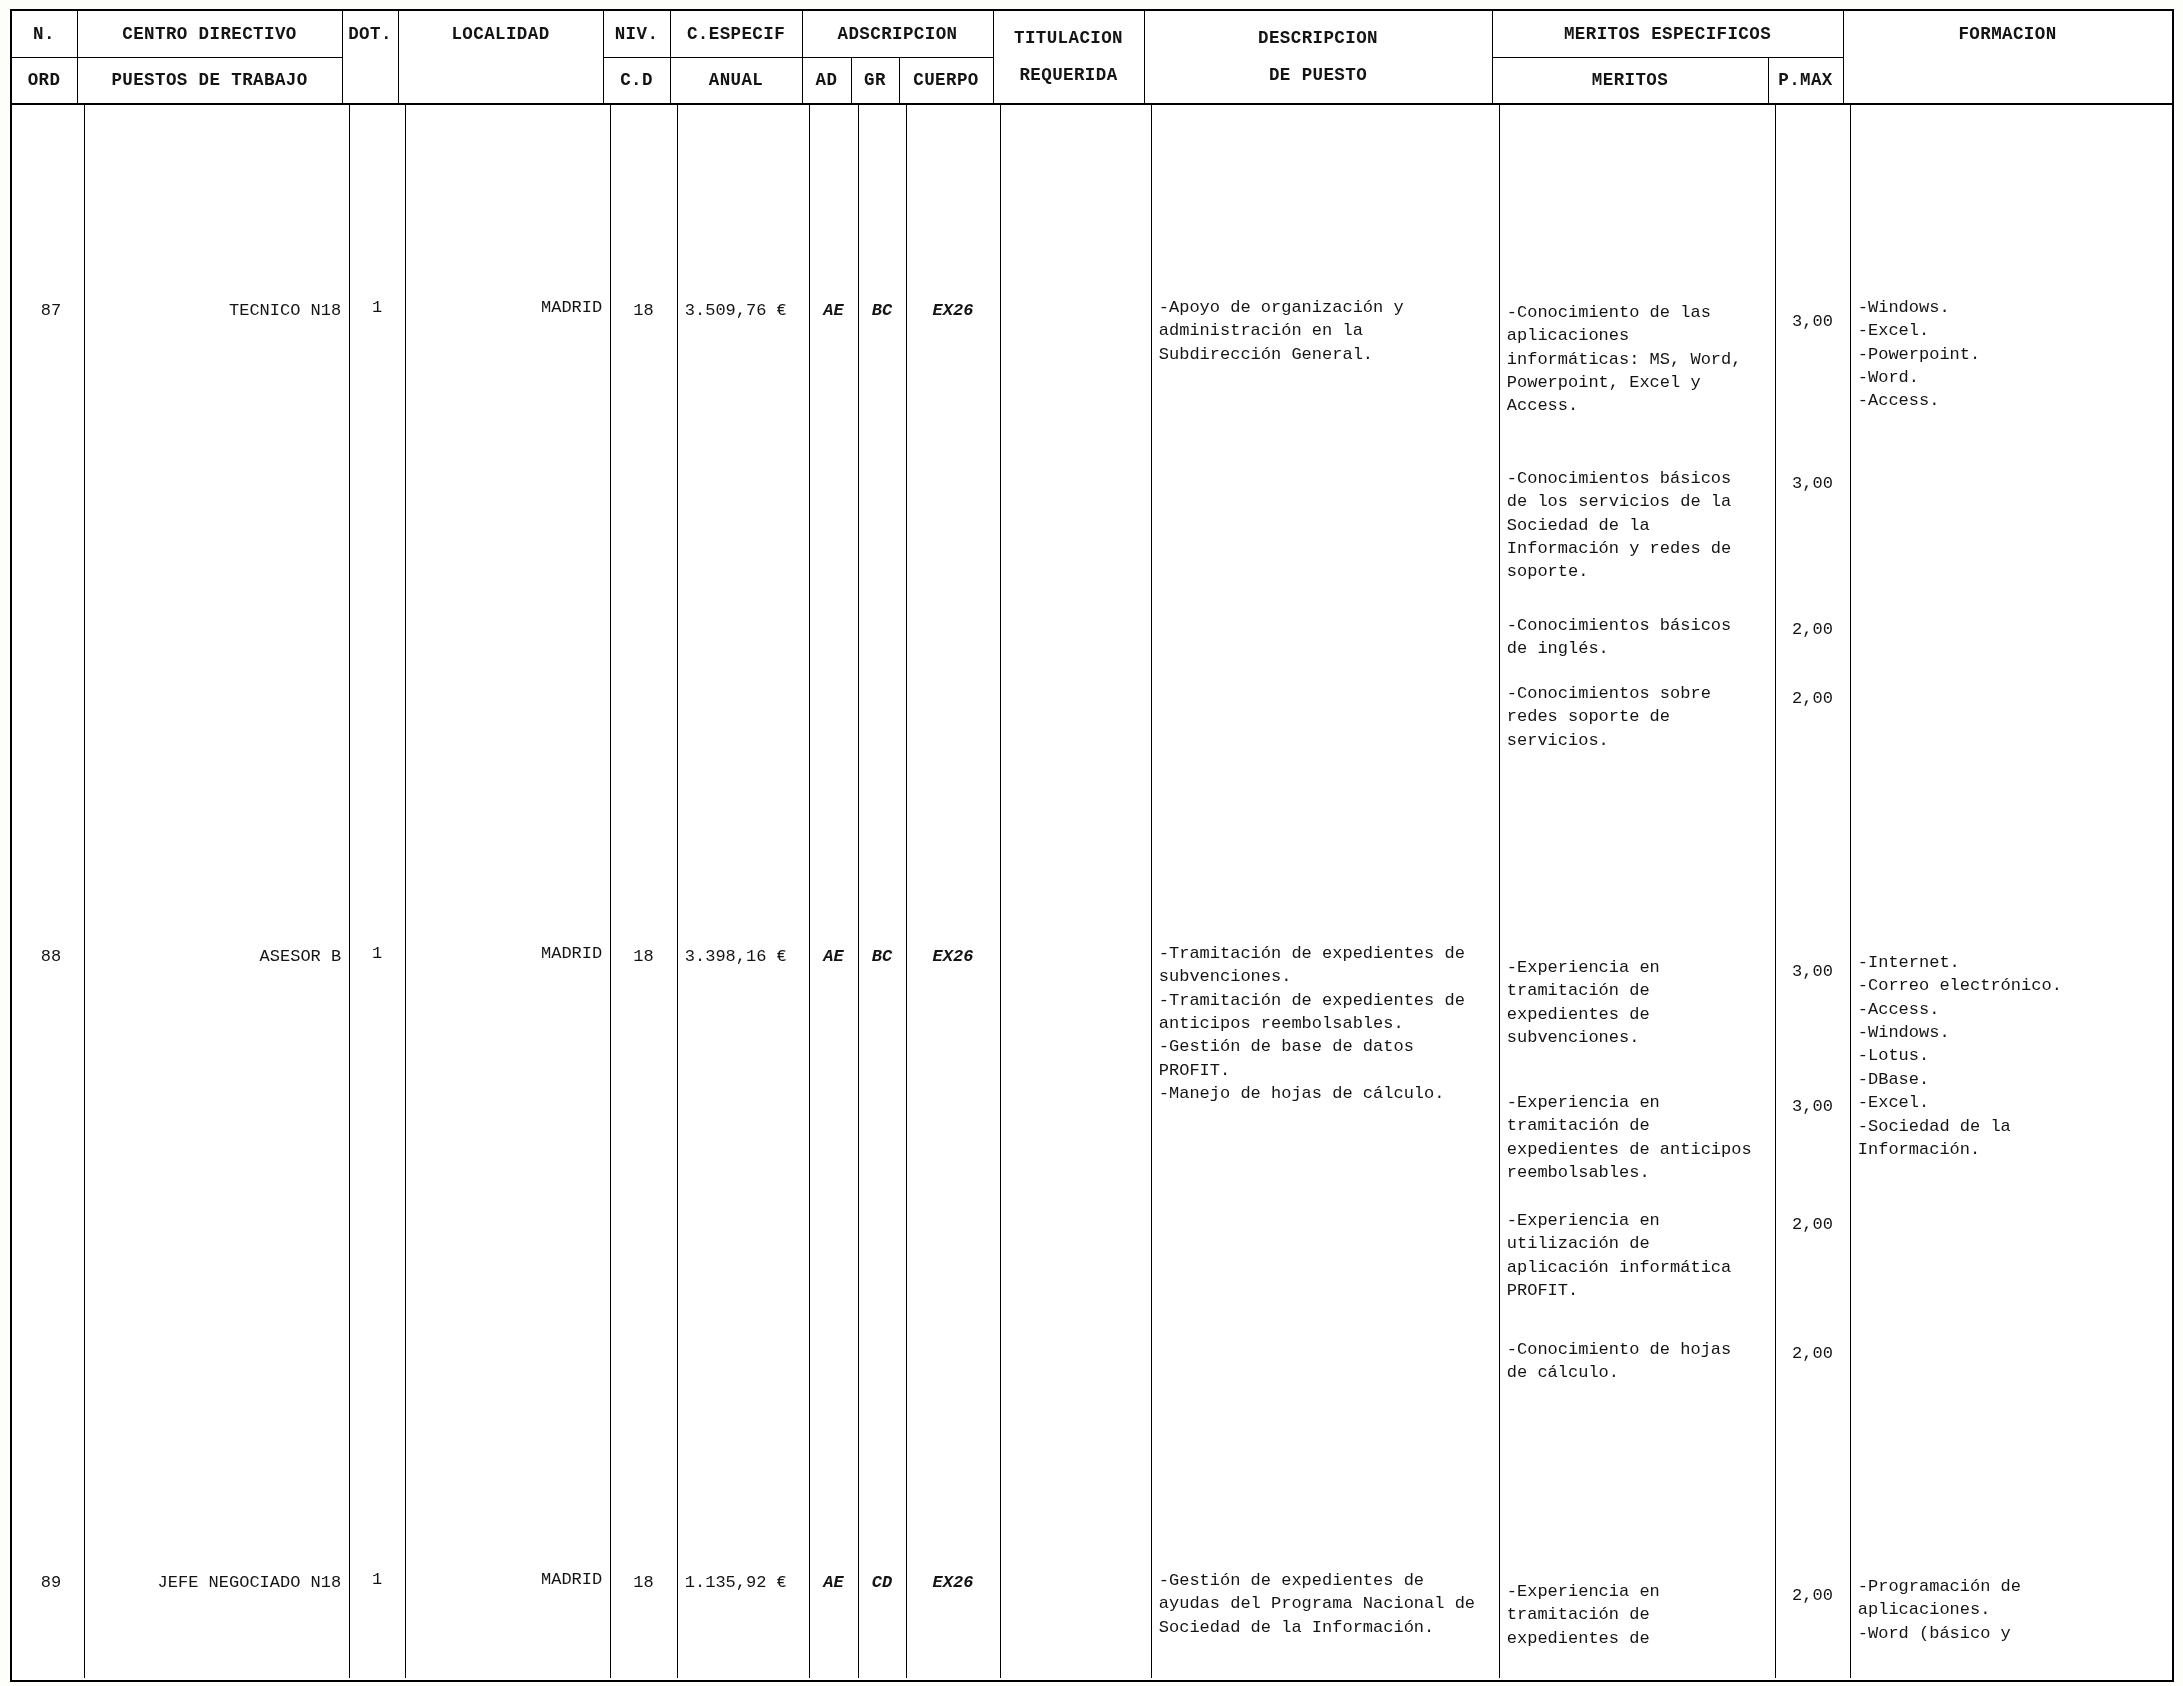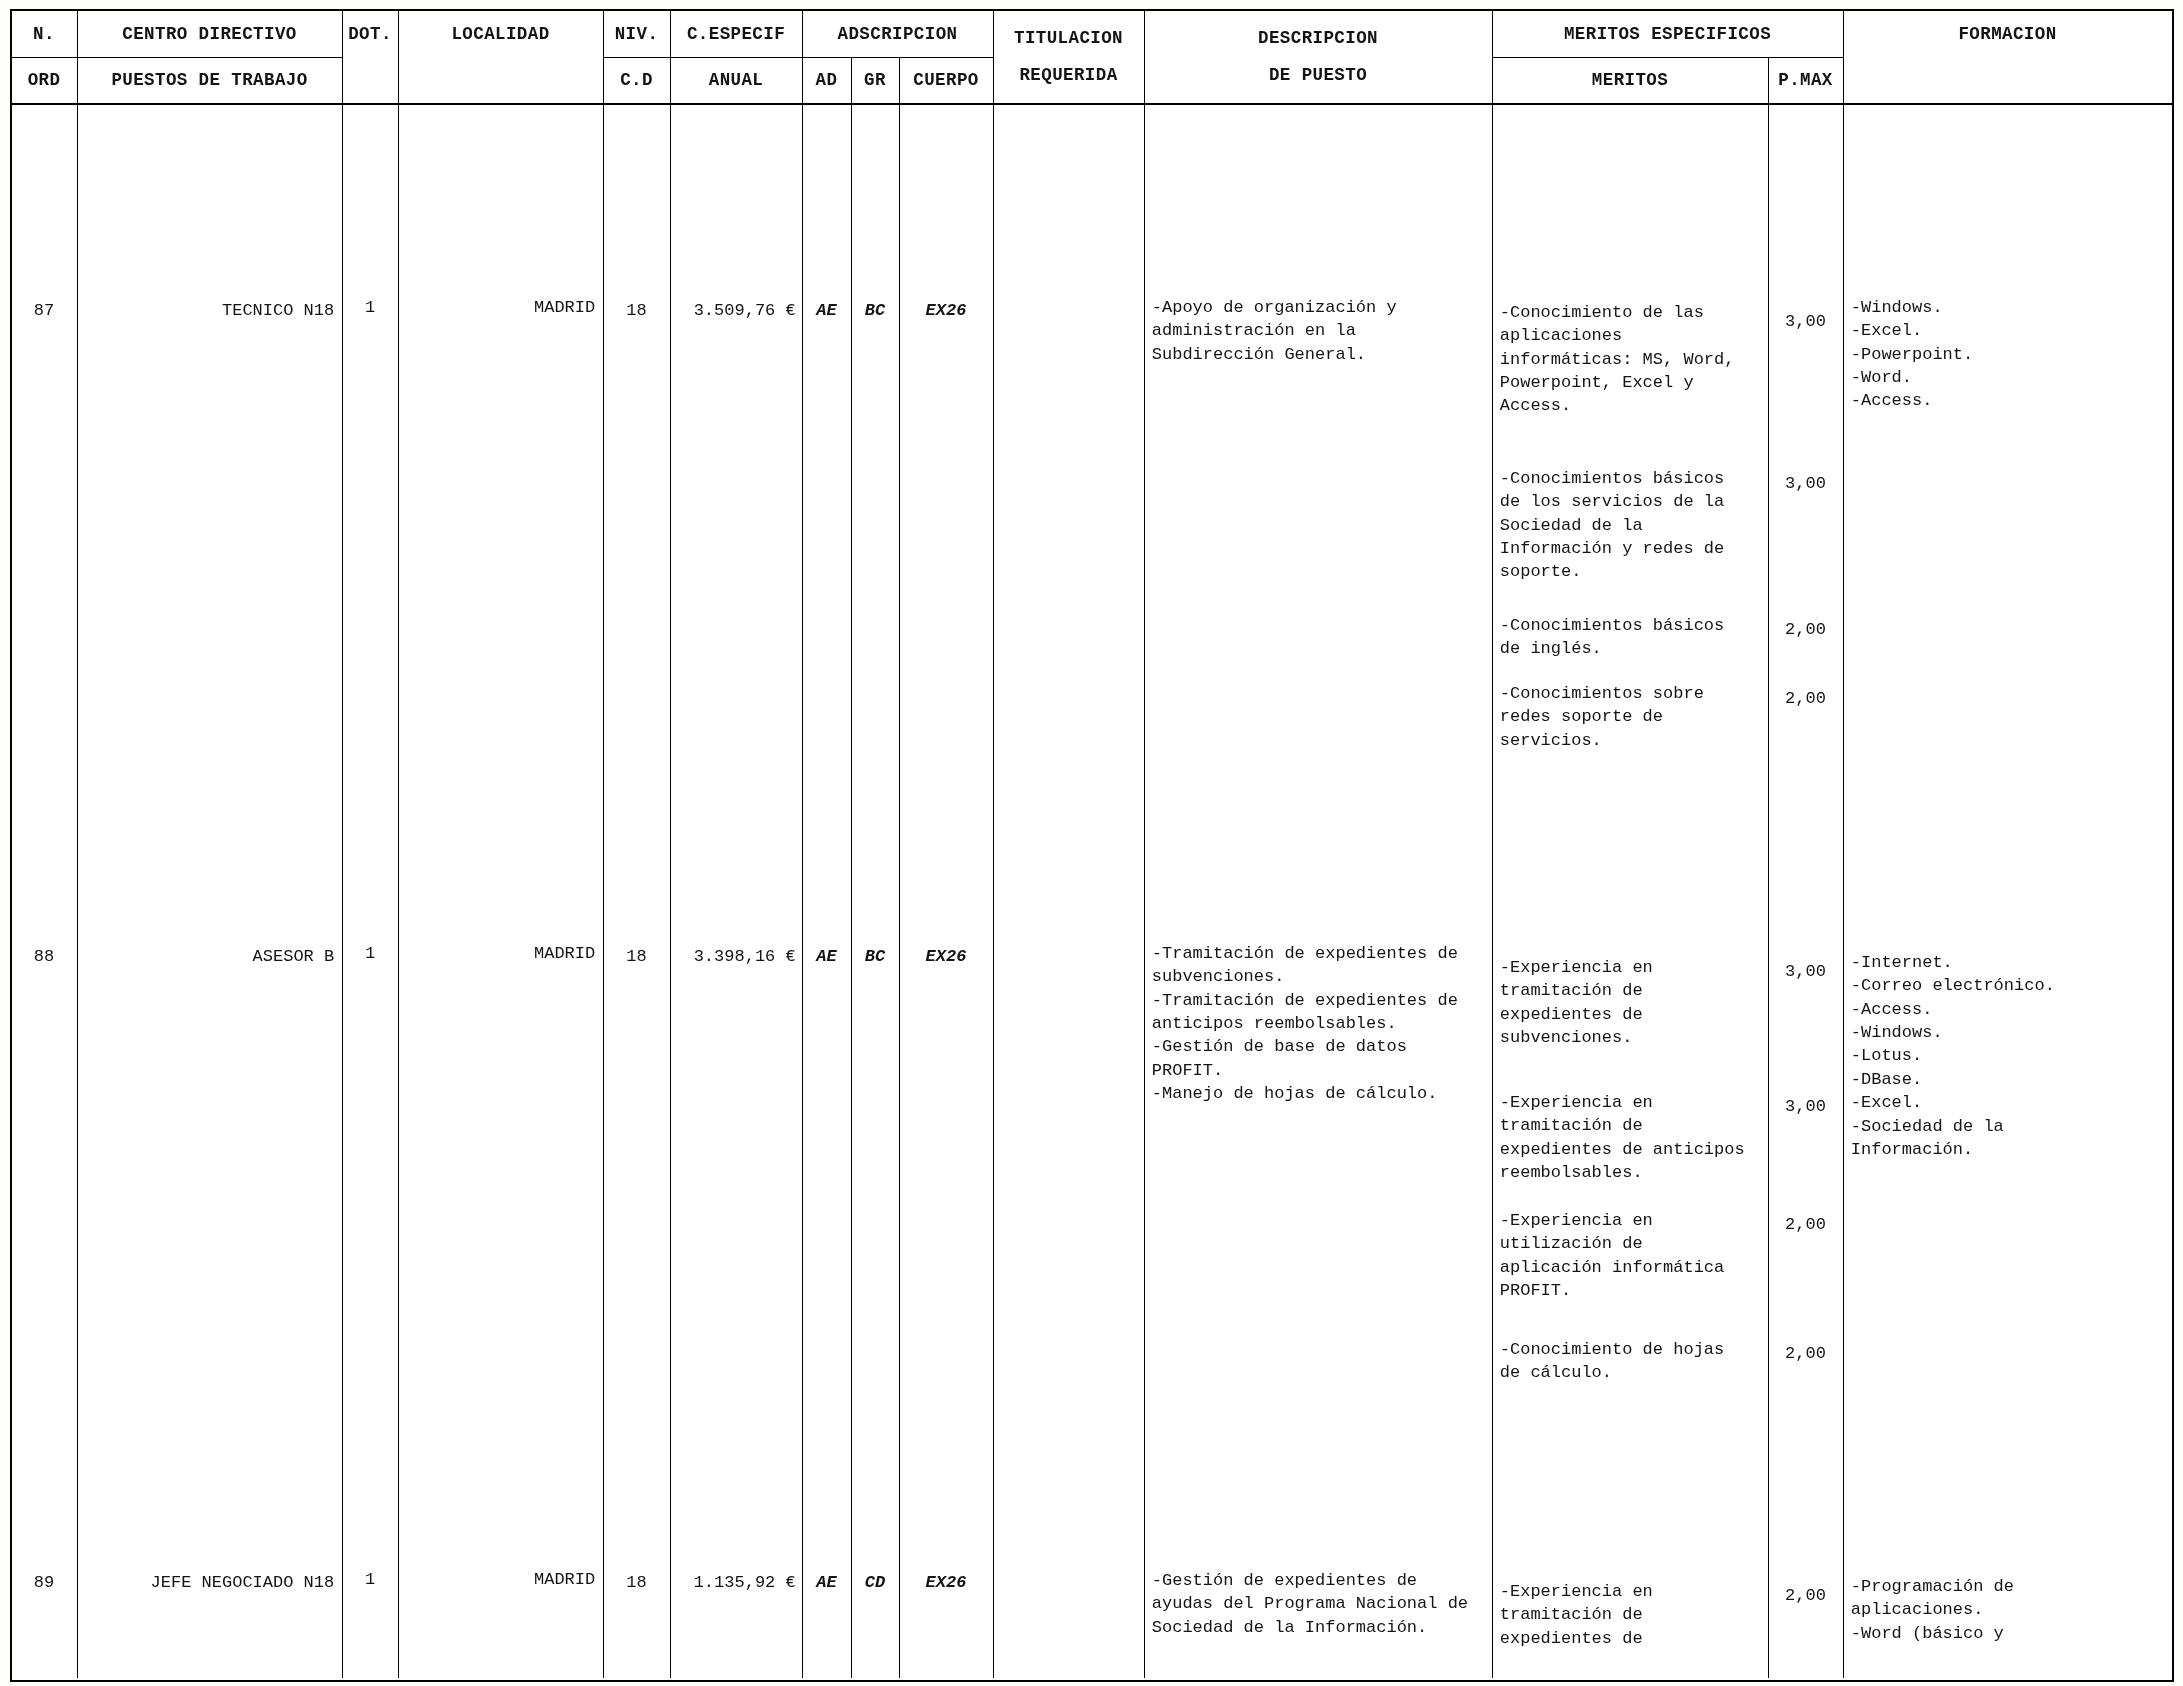--- a/index.html
+++ b/index.html
@@ -43,39 +43,40 @@
     overflow: hidden;
     white-space: nowrap;
   }
   .h.bb { border-bottom: 1.5px solid #000; }
   .h.noR { border-right: none; }
   .h.top { align-items: flex-start; padding-top: 13px; }
   .h.twoLine { flex-direction: column; justify-content: space-evenly; }
   .tbody {
     position: relative;
     height: 1573px;
+    margin-left: 7px;
   }
   .col {
     position: relative;
     border-right: 1.5px solid #000;
     overflow: hidden;
   }
   .col.noR { border-right: none; }
   .cell {
     position: absolute;
     left: 0;
     right: 0;
     padding: 0 7.3px;
     font-size: 17px;
     line-height: 23.4px;
     white-space: pre-line;
     overflow: hidden;
   }
   .c { text-align: center; }
-  .r { text-align: right; padding-right: 5.8px; }
+  .r { padding-right: 5.8px; }
   .l { padding-left: 10.2px; text-align: right; }
   .i { font-style: italic; font-weight: bold; }
 </style>
 </head>
 <body>
 
 <div class="page">
   <div class="frame">
 
     <div class="cols header">

